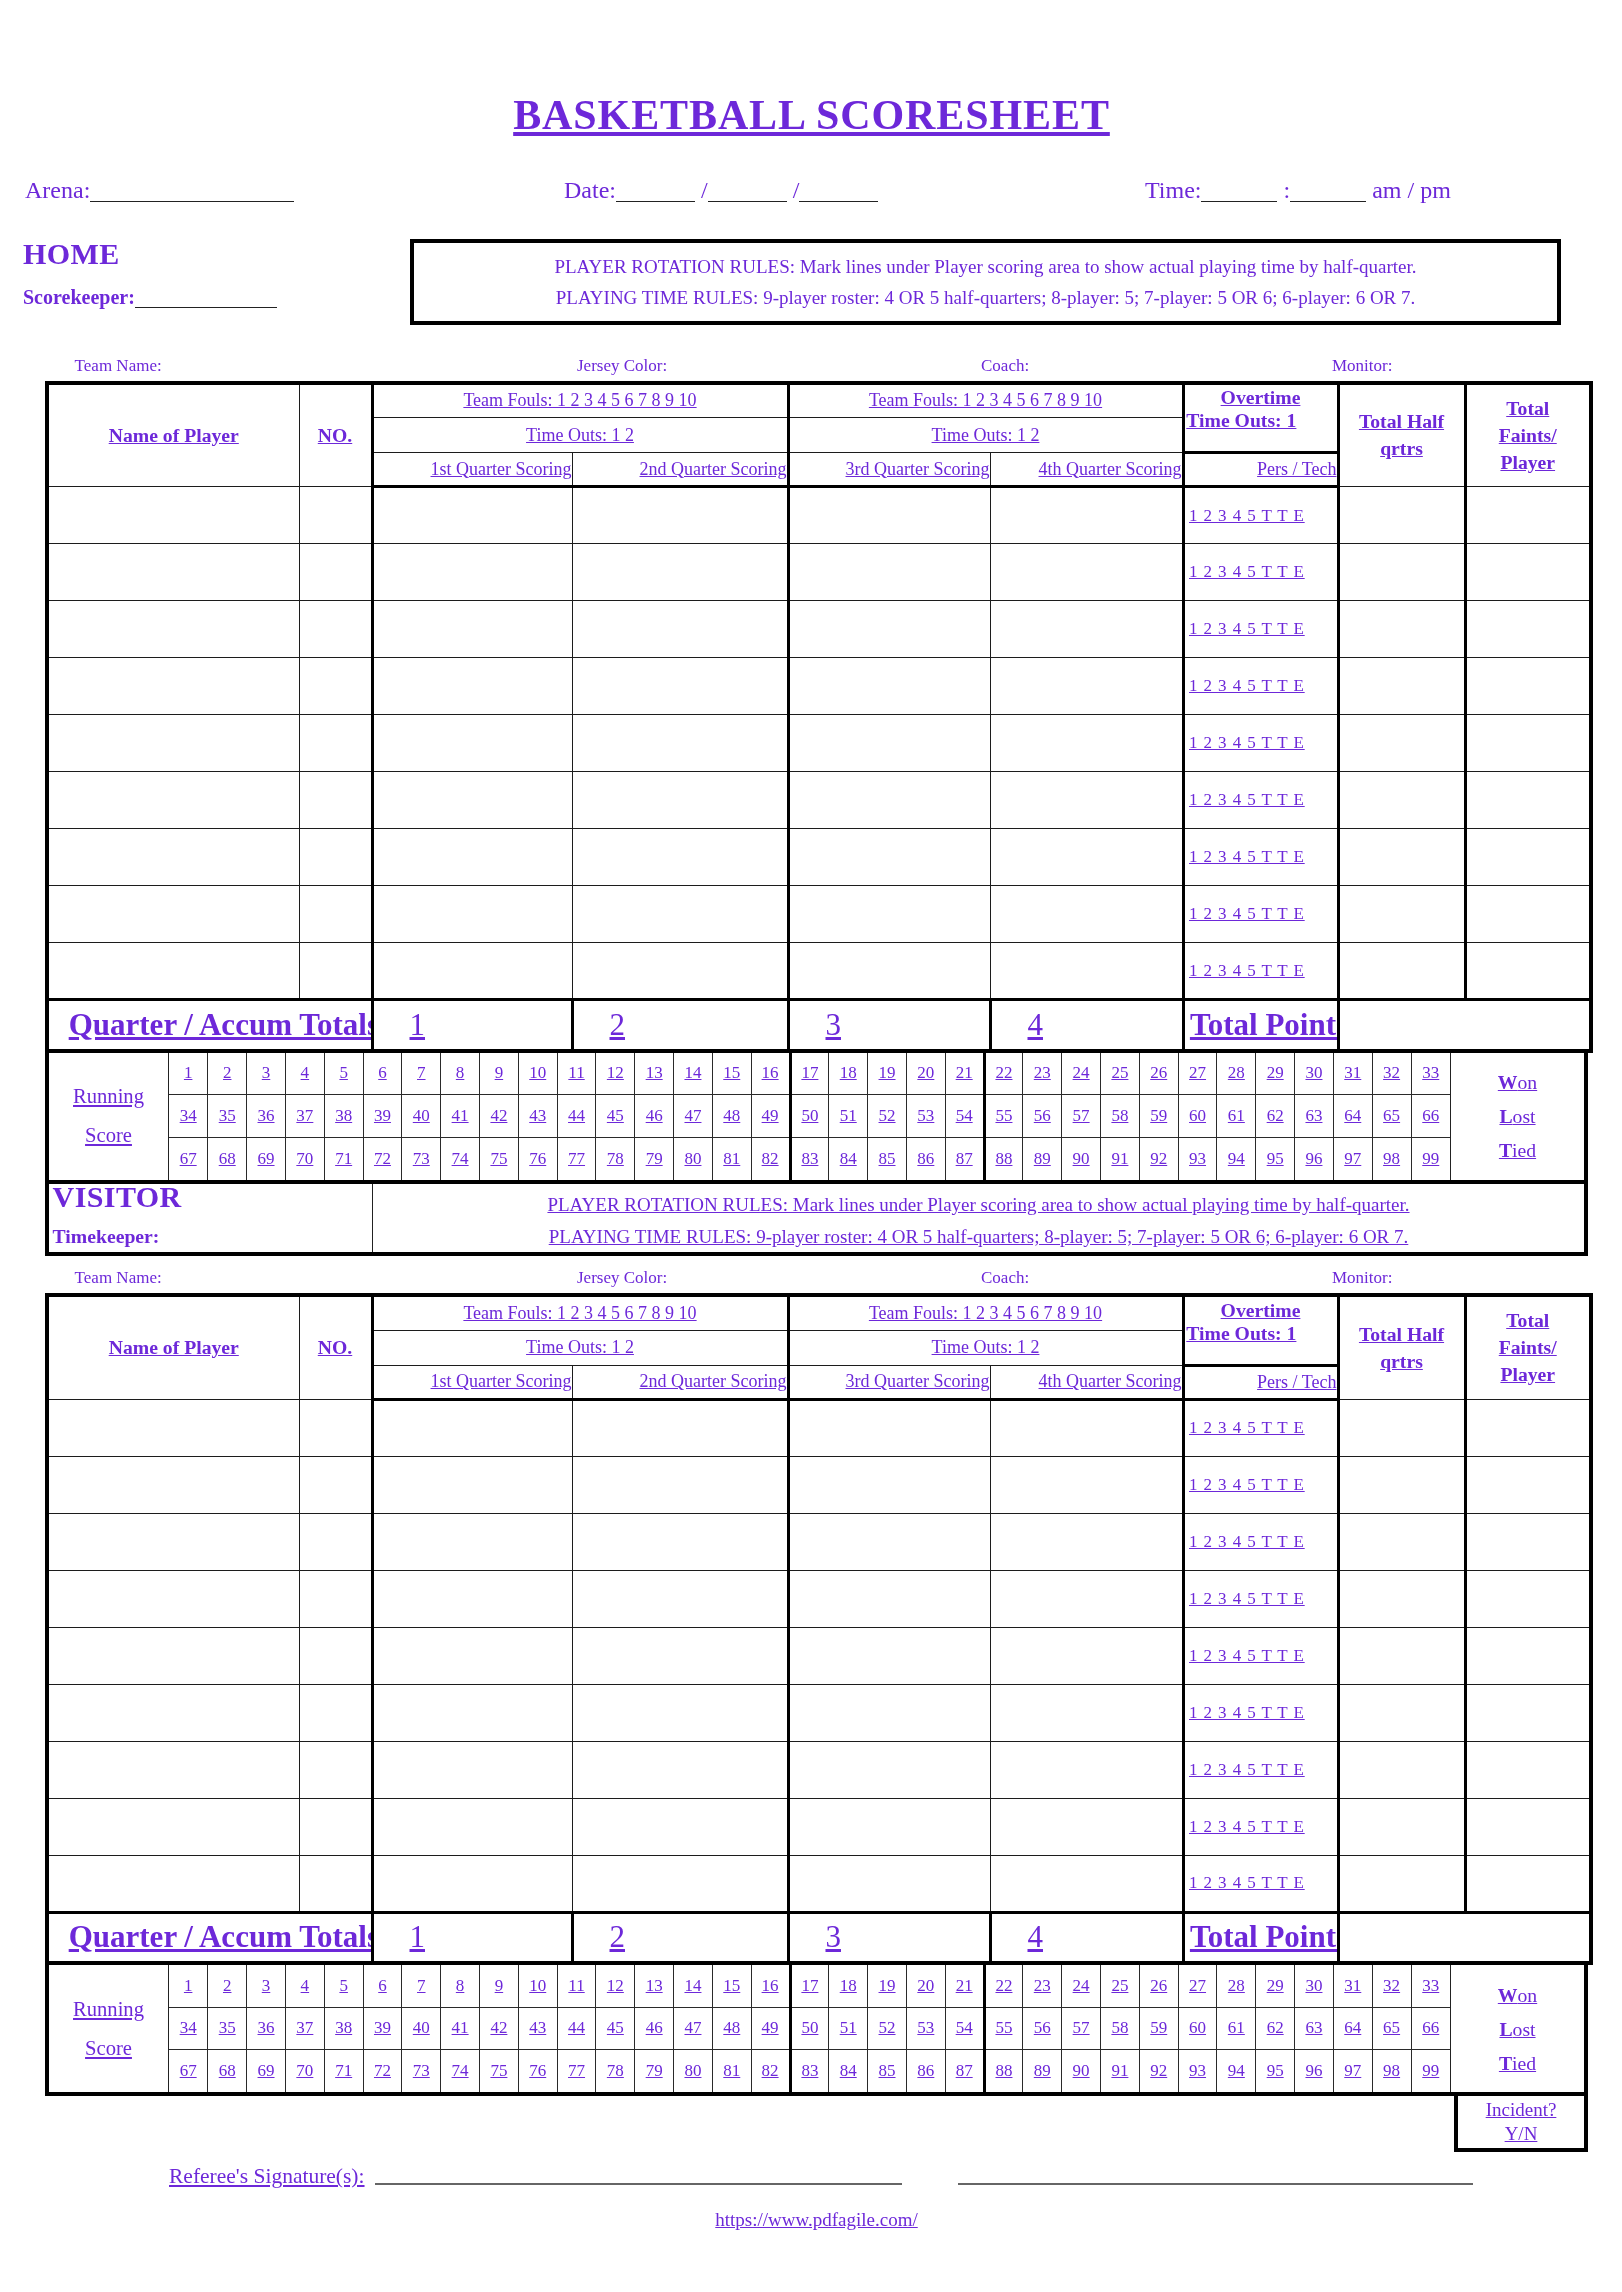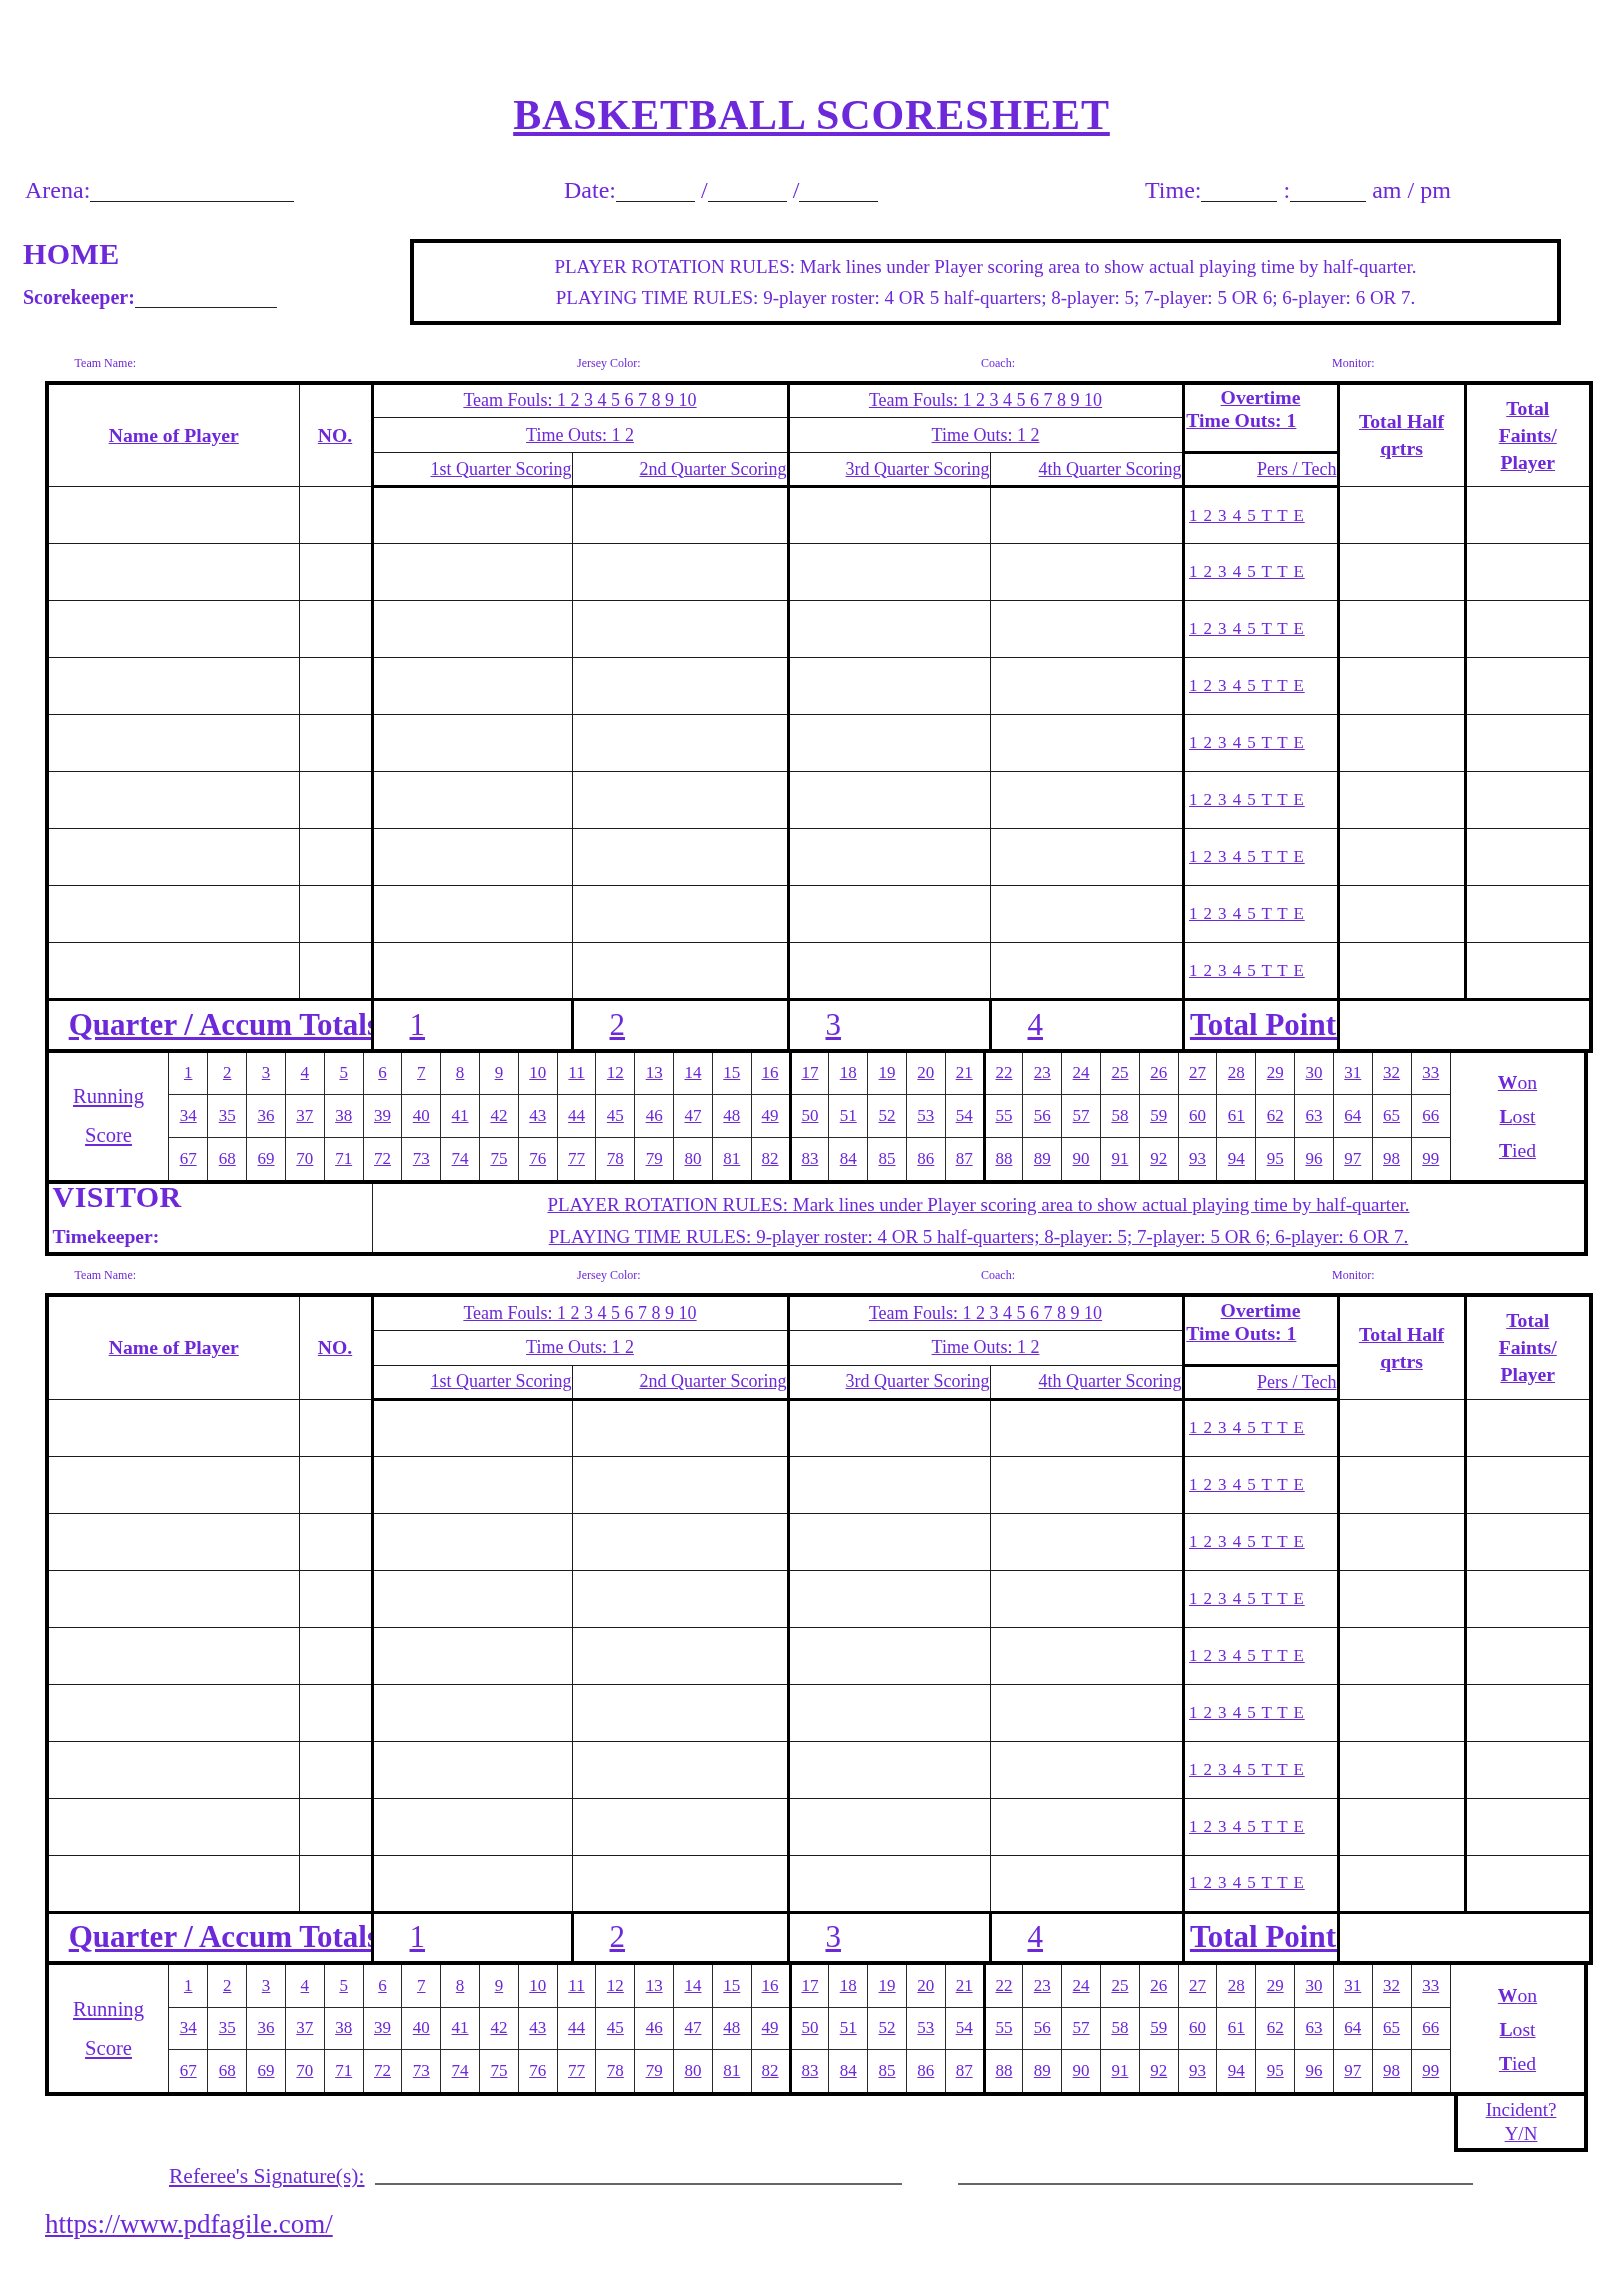--- a/index.html
+++ b/index.html
@@ -21,21 +21,21 @@
   .home-row{position:relative;height:106px;margin-top:25px;}
   .section-label{position:absolute;left:23px;top:0;font-size:30px;font-weight:bold;letter-spacing:0.4px;}
   .official-line{position:absolute;left:23px;top:47px;font-size:20px;font-weight:bold;}
   .rules-box{
     position:absolute;left:410px;top:1.8px;width:1151px;height:86px;
     border:4.5px solid #000;box-sizing:border-box;text-align:center;
     font-size:19px;line-height:31px;padding-top:8px;
   }
   
   .content{width:1543px;margin-left:45px;}
-  .team-row{position:relative;height:25px;margin-top:12.5px;font-size:12px;}
+  .team-row{position:relative;height:25px;margin-top:12.5px;font-size:17px;}
   .team-row .ti{position:absolute;top:0;white-space:nowrap;}
   .ti-name{left:29.6px;} .ti-jersey{left:532px;} .ti-coach{left:936px;} .ti-monitor{left:1287px;}
   
   table.score-table{
     border-collapse:collapse;table-layout:fixed;width:1543px;
     border:4.5px solid #000;margin-top:0;
   }
   .score-table th,.score-table td{
     border:1.8px solid #1c1c1c;padding:0;font-weight:normal;font-size:18px;
     overflow:hidden;white-space:nowrap;box-sizing:border-box;
@@ -91,21 +91,21 @@
   .banner-right{flex:1 1 auto;text-align:center;font-size:19px;line-height:32px;padding-top:5.4px;}
   
   .incident{
     width:134px;margin-left:auto;box-sizing:border-box;
     border:4.5px solid #000;border-top:none;text-align:center;
     font-size:19px;line-height:24px;padding:1.8px 0 2.7px 0;
   }
   .signature-row{margin-top:9px;margin-left:124px;font-size:21.5px;white-space:nowrap;}
   .sig-line{display:inline-block;border-bottom:2.2px solid #666;height:21.5px;vertical-align:-1.8px;}
   .sig1{width:527px;margin-left:10.7px;} .sig2{width:515px;margin-left:56px;}
-  .url-row{font-size:27px;margin-top:19.7px;}
+  .url-row{text-align:center;font-size:19px;margin-top:19.7px;}
 </style>
 </head>
 <body>
 
 <div class="page">
 
   <div class="title">BASKETBALL SCORESHEET</div>
 
   <div class="meta-row">
     <span class="slot slot-arena">

